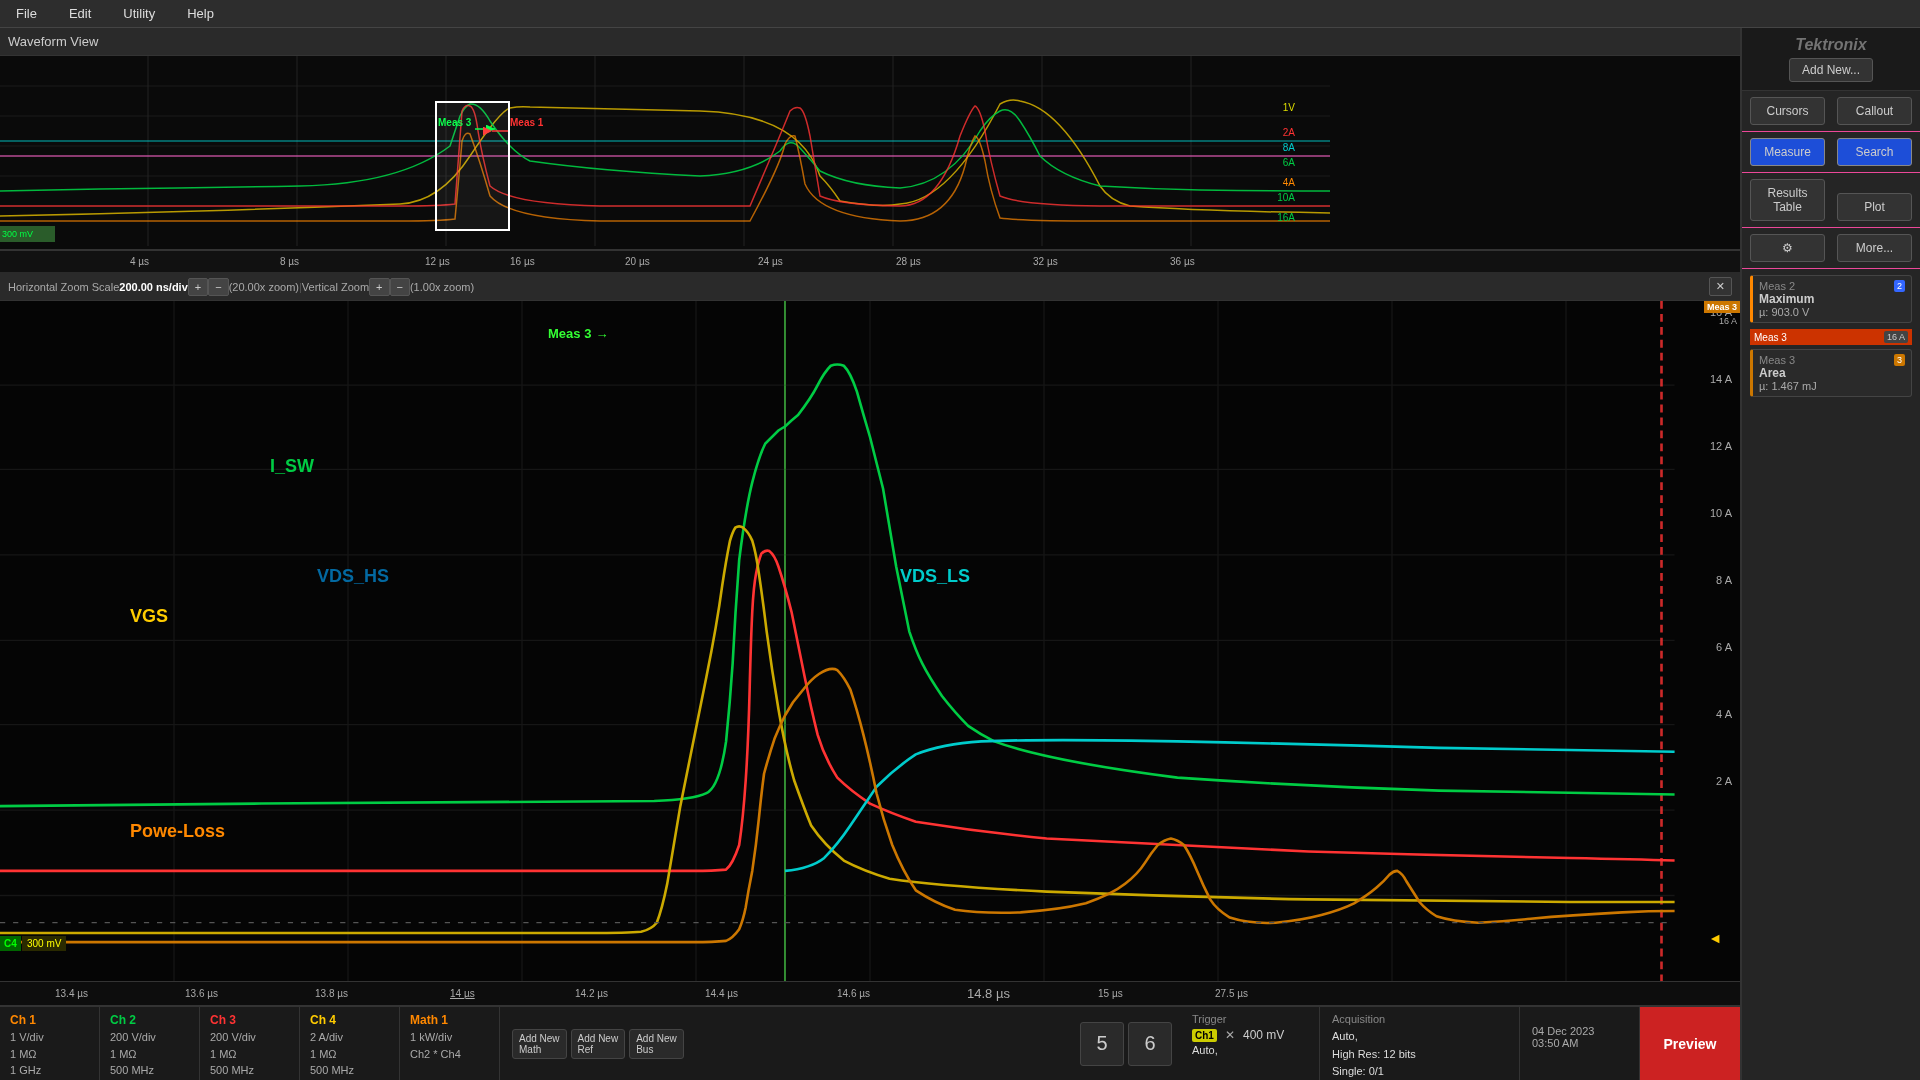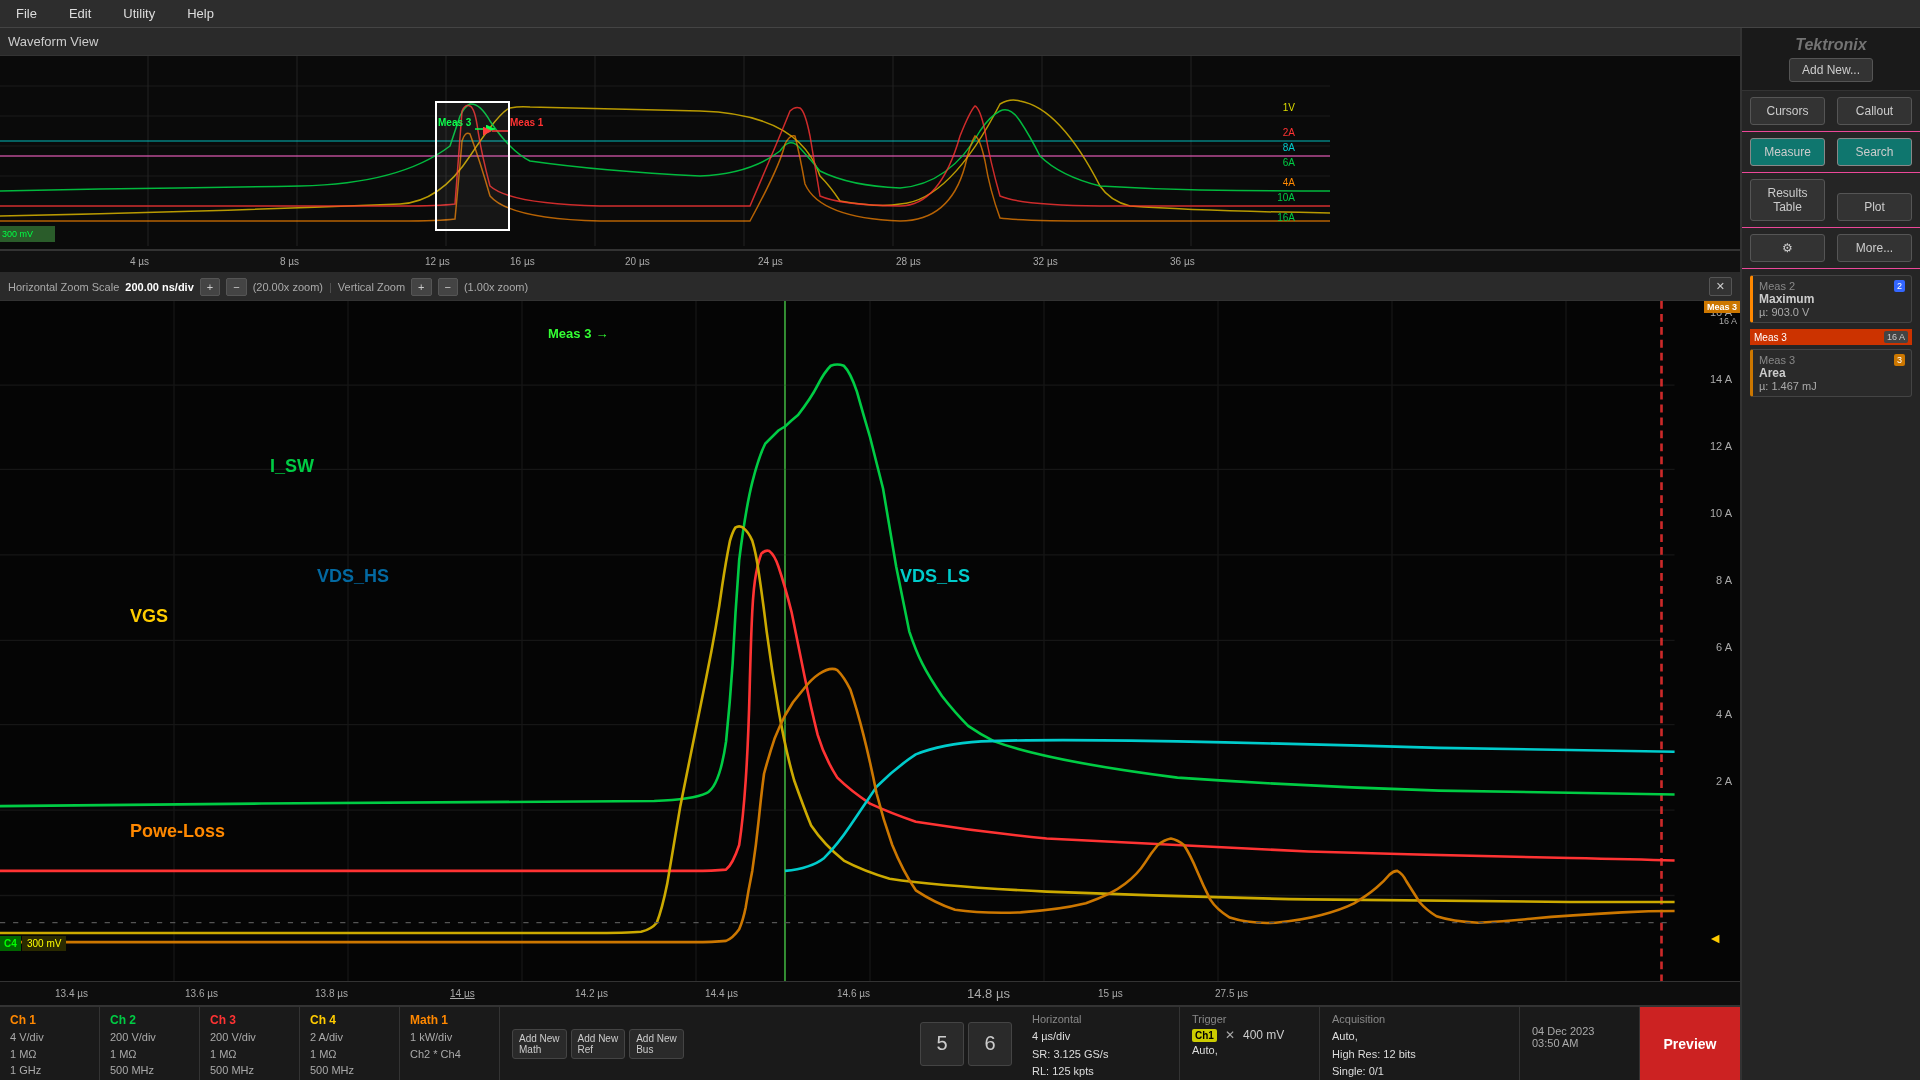--- a/index.html
+++ b/index.html
@@ -24,21 +24,21 @@
     .trigger-indicator { position: absolute; top: 2px; left: 6px; color: orange; font-size: 11px; font-weight: bold; }
     
     
     .zoom-box { position: absolute; top: 45px; left: 435px; width: 75px; height: 130px; border: 2px solid #fff; background: rgba(255,255,255,0.05); z-index: 10; }
 
     
     .time-axis { background: #1a1a1a; height: 20px; display: flex; align-items: center; padding-left: 10px; gap: 0; position: relative; }
     .time-tick { position: absolute; color: #aaa; font-size: 10px; }
 
     
-    #zoom-controls { background: #2a2a2a; height: 28px; display: flex; align-items: center; padding: 13px 8px; gap: 6px; border-bottom: 1px solid #333; font-size: 11px; color: #bbb; }
+    #zoom-controls { background: #2a2a2a; height: 28px; display: flex; align-items: center; padding: 13px 8px; border-bottom: 1px solid #333; font-size: 11px; color: #bbb; }
     .zoom-btn { background: #444; border: 1px solid #555; color: #ccc; padding: 2px 6px; cursor: pointer; font-size: 11px; border-radius: 2px; }
     .zoom-label { color: #aaa; }
     .zoom-value { color: #fff; font-weight: bold; }
     .zoom-separator { color: #555; }
 
     
     #main-waveform { flex: 1; background: #000; position: relative; overflow: hidden; }
 
     
     .waveform-label { position: absolute; font-size: 18px; font-weight: bold; }
@@ -82,21 +82,21 @@
 
     
     #right-panel { width: 180px; background: #252525; border-left: 2px solid #333; display: flex; flex-direction: column; }
     #tektronix-header { background: #1a1a1a; padding: 8px; text-align: center; border-bottom: 1px solid #333; }
     .tek-logo { color: #737373; font-size: 16px; font-weight: bold; font-style: italic; }
     .add-new-btn { background: #333; border: 1px solid #555; color: #ccc; padding: 4px 12px; cursor: pointer; font-size: 12px; border-radius: 3px; margin-top: 4px; }
 
     
     .rp-btn-row { display: flex; gap: 12px; padding: 6px 8px; border-bottom: 1px solid #ec4899; align-items: flex-end; }
     .rp-btn { flex: 1; background: #333; border: 1px solid #555; color: #ccc; padding: 6px 4px; cursor: pointer; font-size: 12px; border-radius: 3px; text-align: center; }
-    .rp-btn-active { background: #0f766e; border-color: #888; }
+    .rp-btn-active { background: #1d4ed8; border-color: #888; }
 
     
     .meas-panel { padding: 6px 8px; }
     .meas-item { background: #2a2a2a; border: 1px solid #444; border-radius: 3px; padding: 4px 6px; margin-bottom: 6px; }
     .meas-item-orange { border-left: 3px solid #ff8800; }
     .meas-item-red { border-left: 3px solid #ff3333; }
     .meas-title { font-size: 11px; color: #888; }
     .meas-name { font-size: 12px; font-weight: bold; color: #ccc; }
     .meas-value { font-size: 11px; color: #aaa; }
 
@@ -313,21 +313,21 @@
         <span class="time-tick" style="left: 967px; color:#aaa; font-size:13px;">14.8 µs</span>
         <span class="time-tick" style="left: 1098px; color:#aaa; font-size:10px;">15 µs</span>
         <span class="time-tick" style="left: 1215px; color:#aaa; font-size:10px;">27.5 µs</span>
       </div>
     </div>
 
     <div id="channel-bar">
 
       <div class="channel-block">
         <div class="ch-name" style="color: #ff8800;">Ch 1</div>
-        <div class="ch-setting">4 V/div</div>
+        <div class="ch-setting">1 V/div</div>
         <div class="ch-setting">1 MΩ</div>
         <div class="ch-setting">1 GHz</div>
       </div>
 
       <div class="channel-block">
         <div class="ch-name" style="color: #00cc44;">Ch 2</div>
         <div class="ch-setting">200 V/div</div>
         <div class="ch-setting">1 MΩ</div>
         <div class="ch-setting">500 MHz</div>
       </div>
@@ -362,27 +362,20 @@
         <div style="display:flex; flex-direction:column; gap:4px;">
           <button class="add-btn" style="font-size:10px; padding: 3px 6px;">Add New<br>Bus</button>
         </div>
       </div>
 
       <div class="number-display" style="margin-left: auto;">
         <div class="num-box">5</div>
         <div class="num-box">6</div>
       </div>
 
-      <div class="info-section">
-        <div class="info-title">Horizontal</div>
-        <div class="info-value">4 µs/div</div>
-        <div class="info-value">SR: 3.125 GS/s</div>
-        <div class="info-value">RL: 125 kpts</div>
-
-      </div>
 
       <div class="trigger-section">
         <div class="info-title">Trigger</div>
         <div class="trig-ch">
           <span class="trig-ch-box">Ch1</span>
           <span class="trig-x">✕</span>
           <span style="color:#ccc;">400 mV</span>
         </div>
         <div class="info-value">Auto,</div>
       </div>

